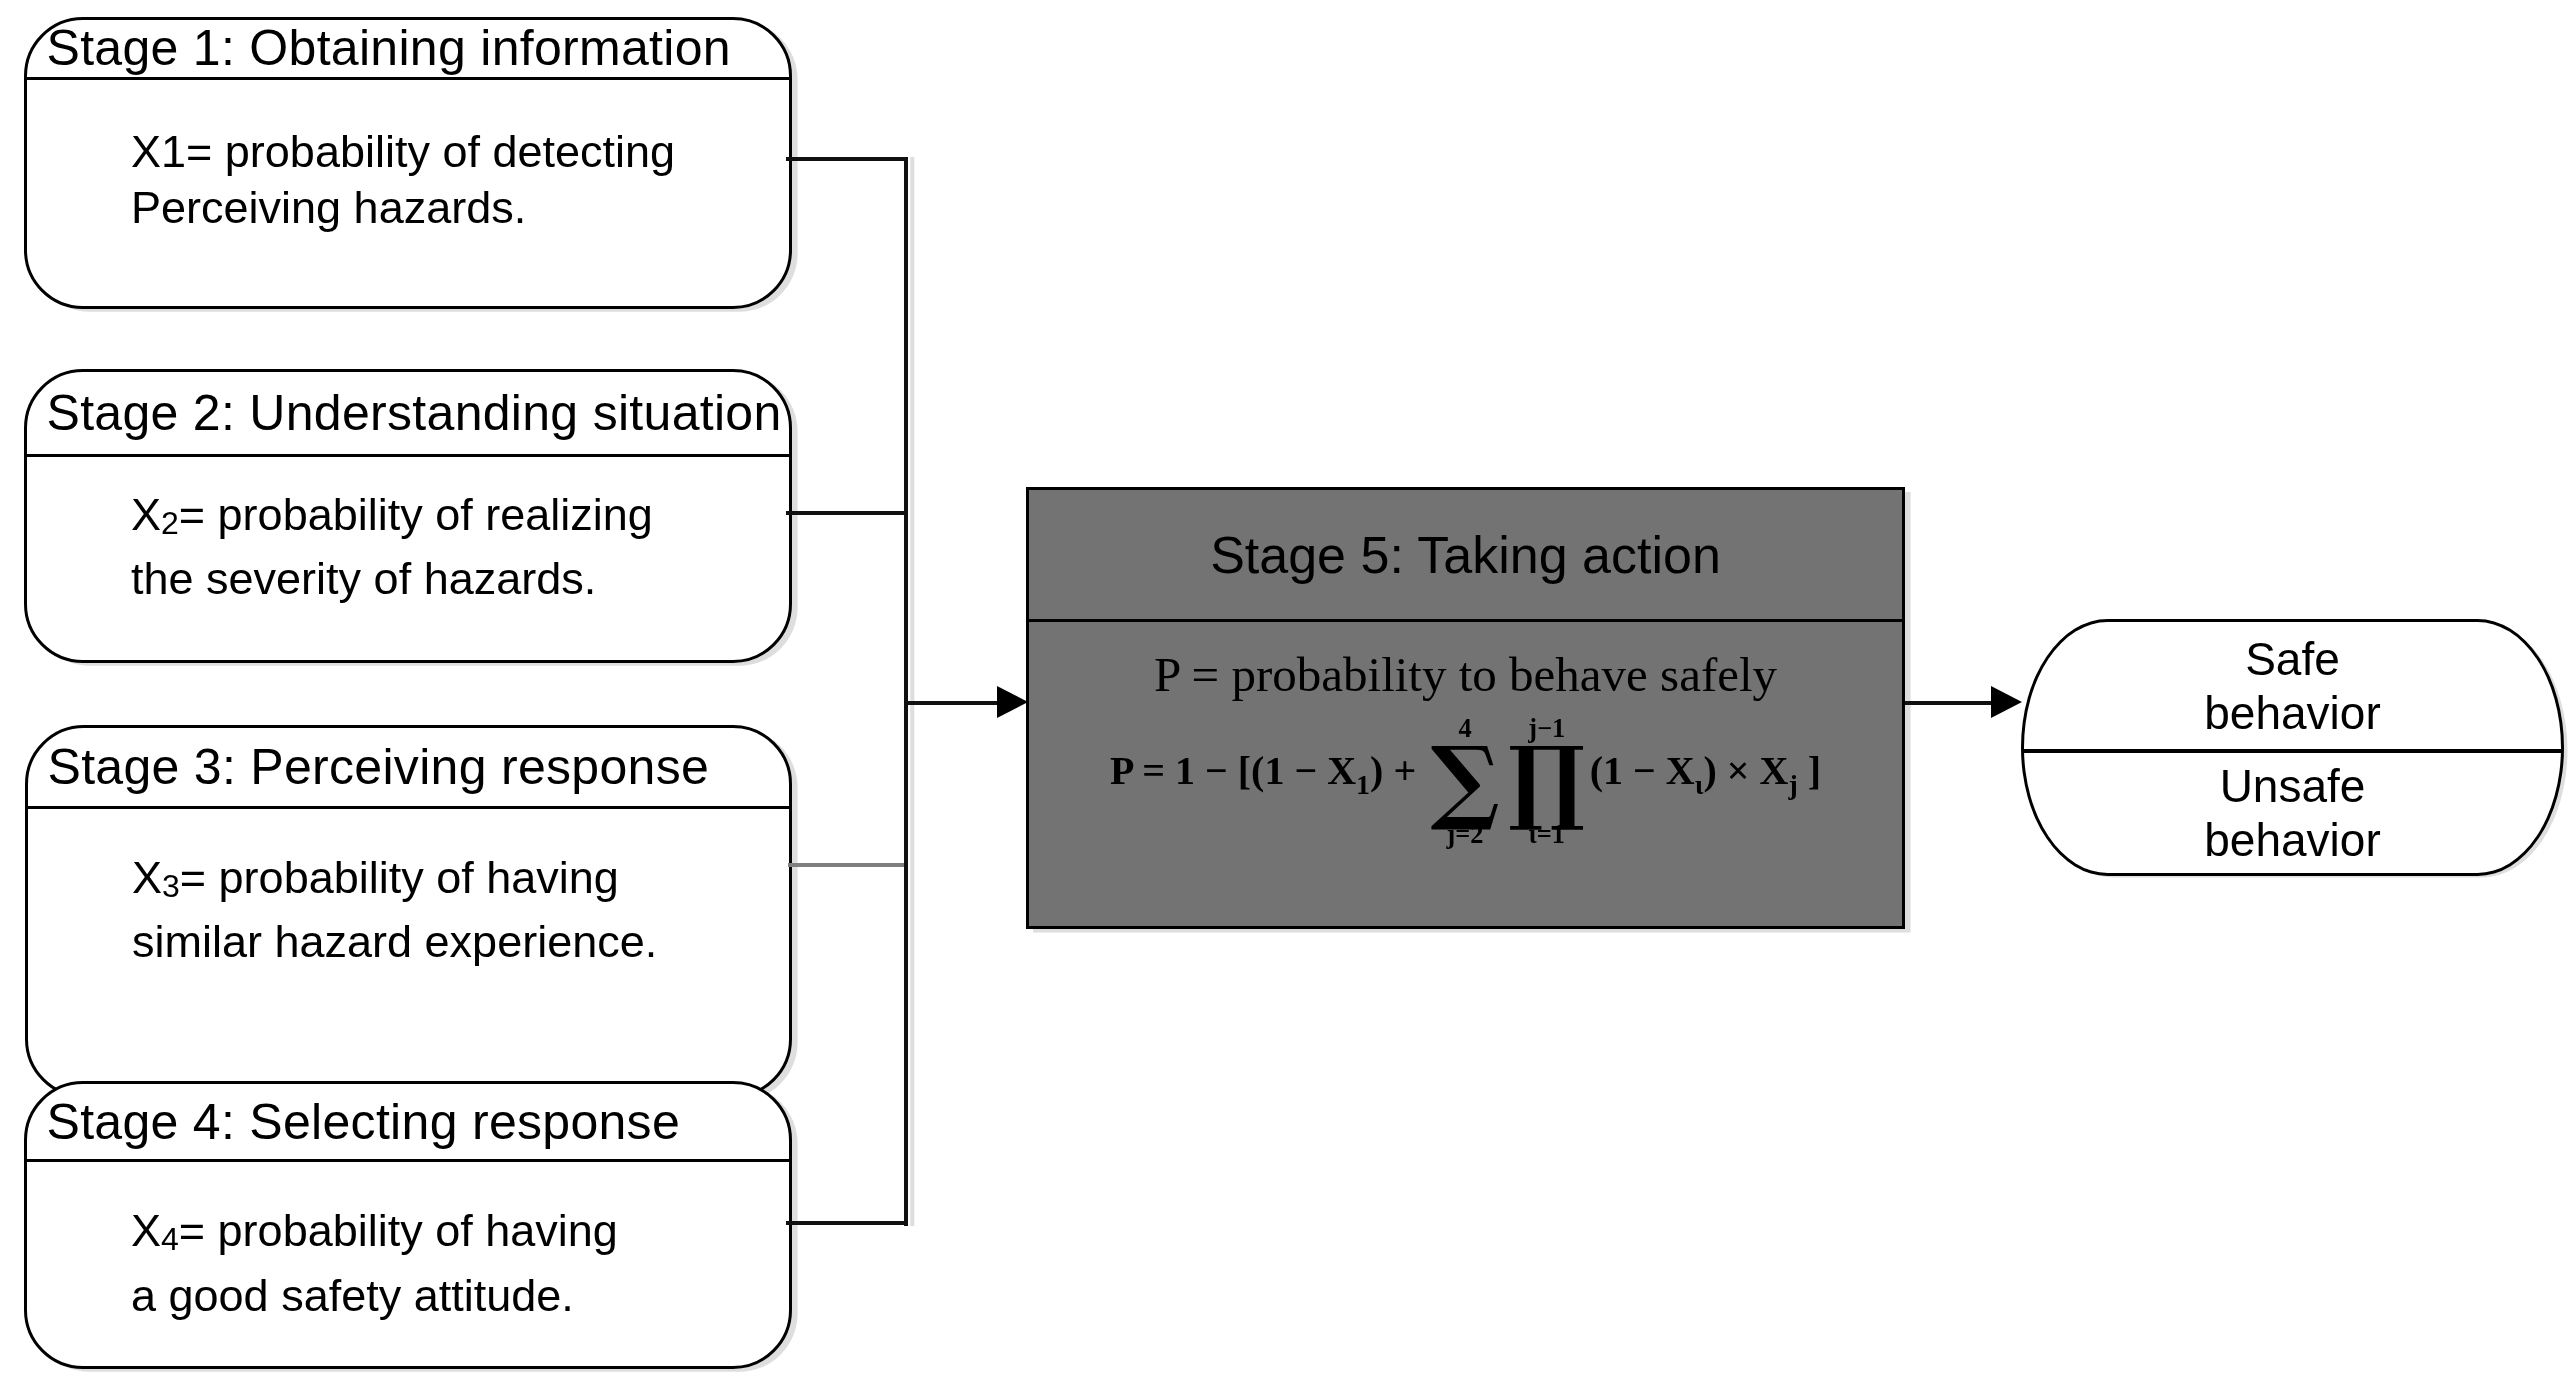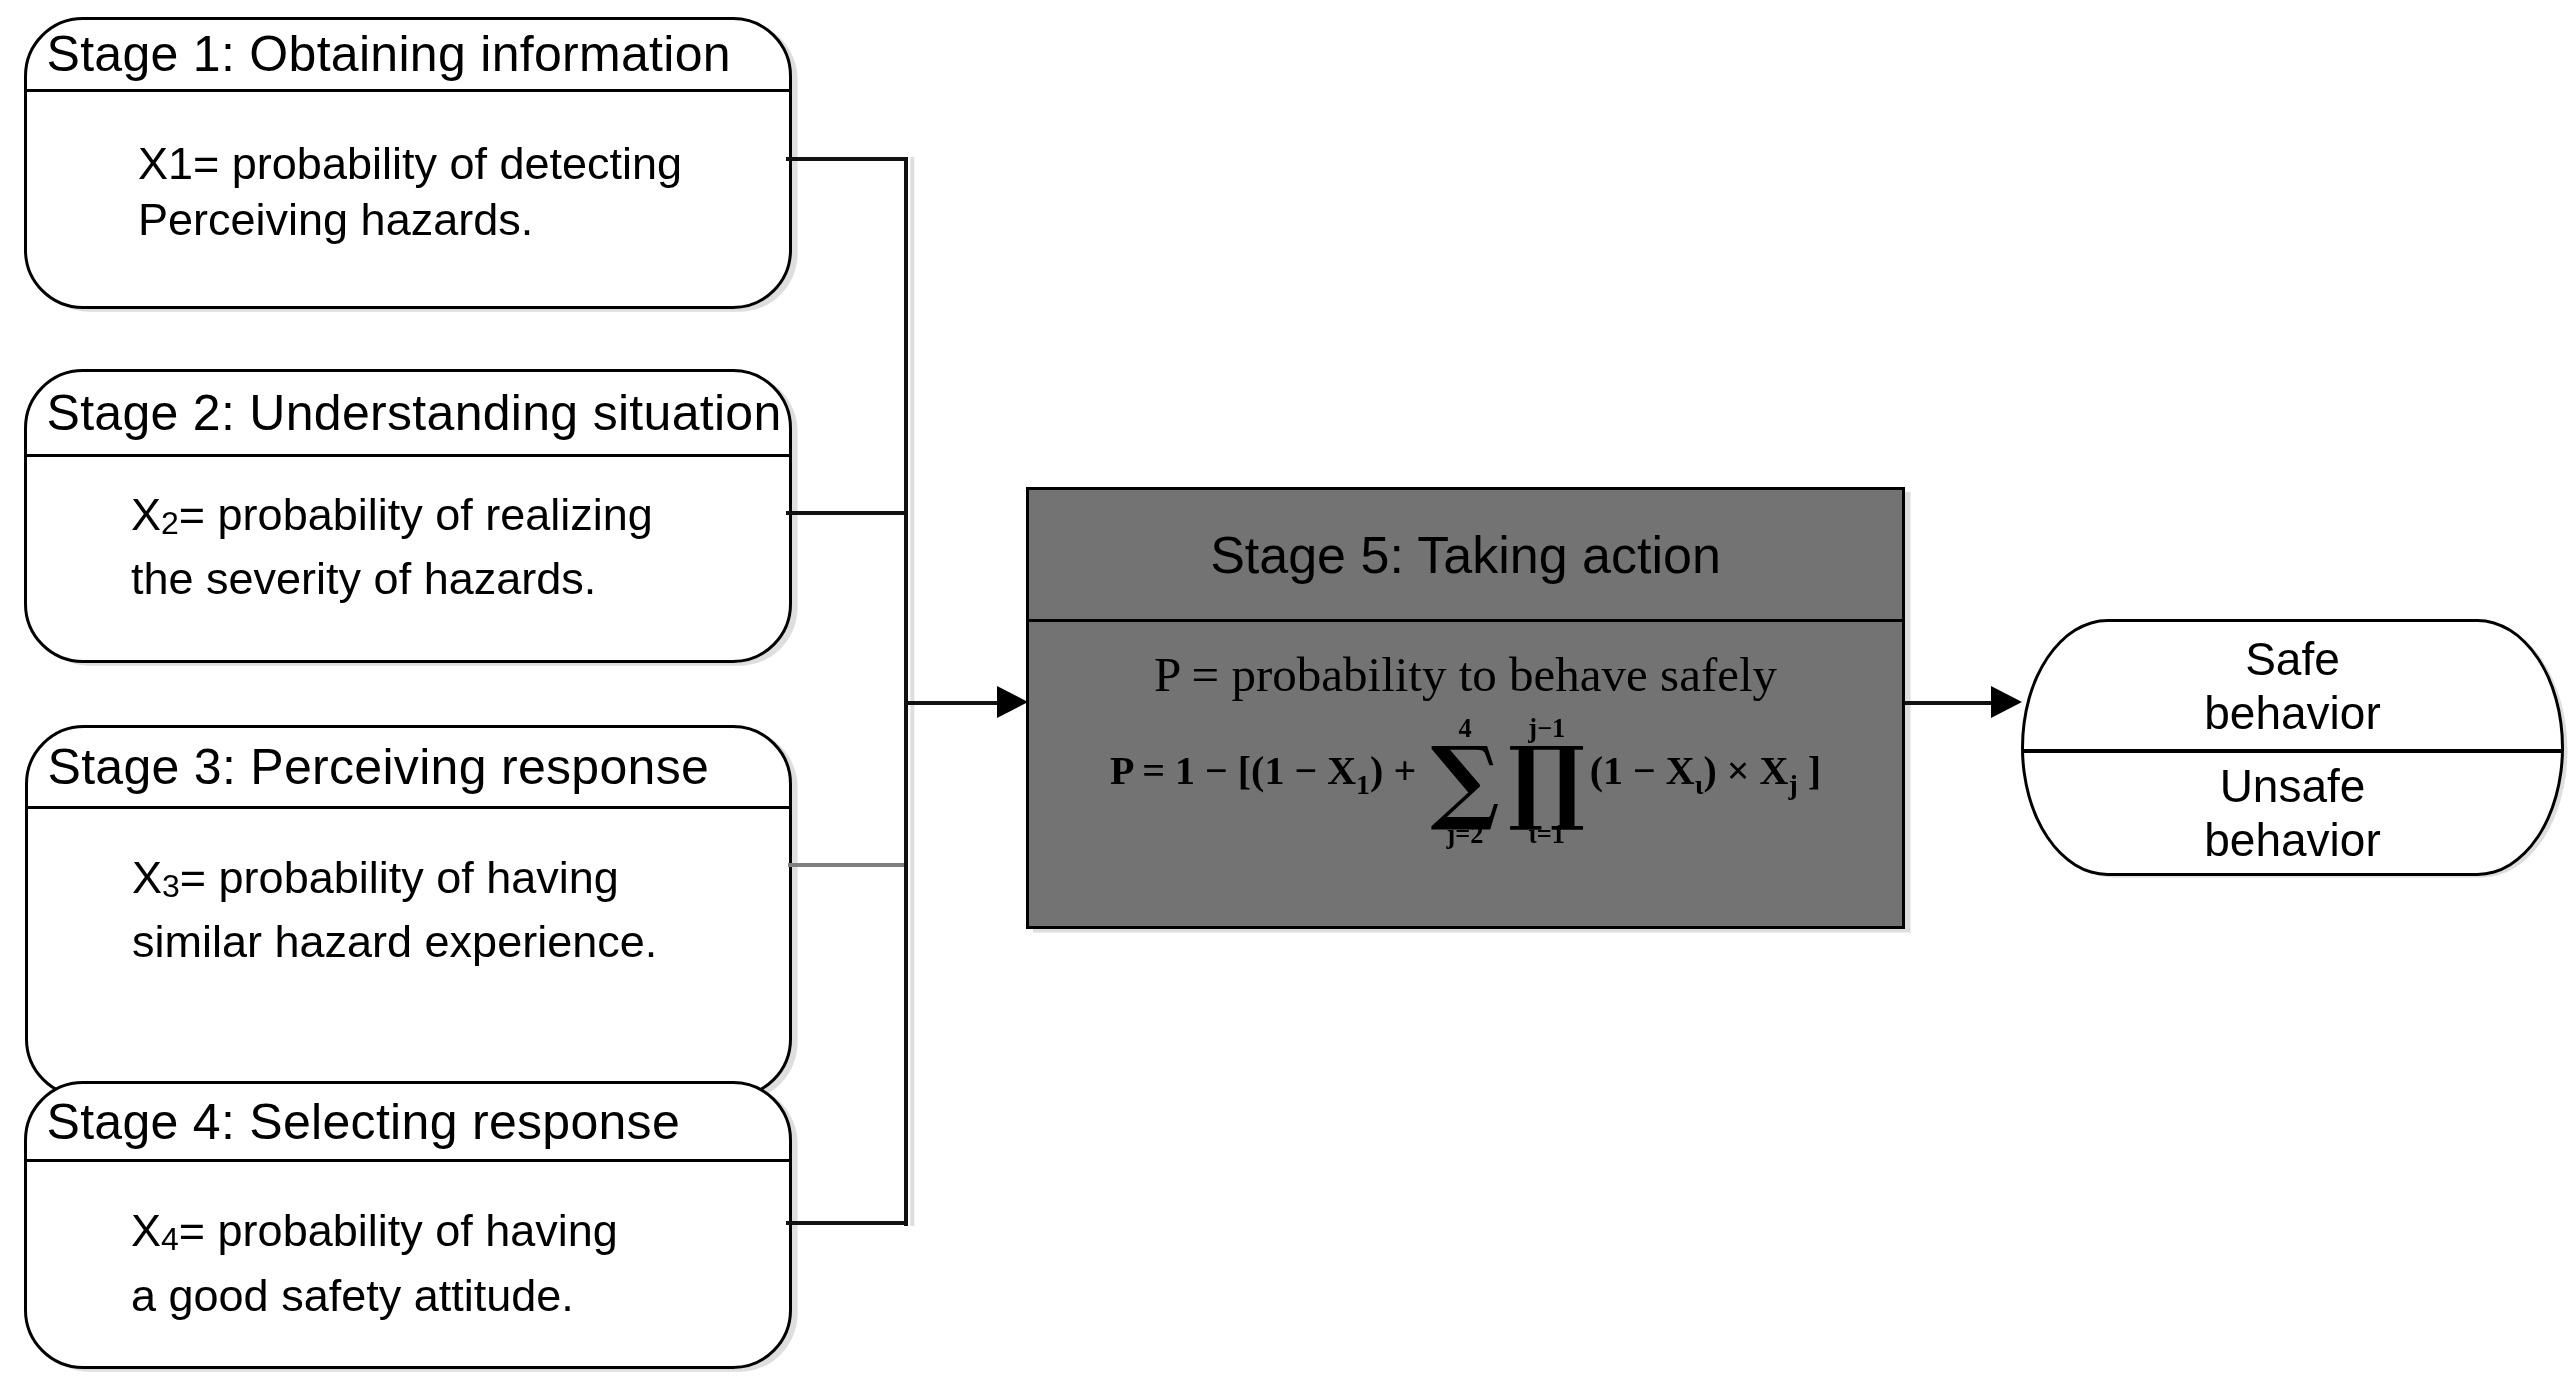--- a/index.html
+++ b/index.html
@@ -106,24 +106,24 @@
     display:inline-block;width:237px;
     text-align:center;font-size:46px;line-height:54px;
   }
 </style>
 </head>
 <body>
 
 <div id="canvas">
 
   <div class="stage-box" style="left:24px;top:16.7px;width:768px;height:292px;">
-    <div class="box-header" style="height:72px;">
+    <div class="box-header" style="height:60px;">
       <span class="box-title">Stage 1: Obtaining information</span>
     </div>
-    <div class="box-body" style="height:201px;margin-left:7px;">
+    <div class="box-body" style="height:201px;">
       <div><span>X</span><span class="sub sub-full">1</span><span>= probability of detecting</span></div>
       <div>Perceiving hazards.</div>
     </div>
   </div>
 
   <div class="stage-box" style="left:24px;top:369px;width:768px;height:294px;">
     <div class="box-header" style="height:85px;">
       <span class="box-title">Stage 2: Understanding situation</span>
     </div>
     <div class="box-body" style="height:180px;">

